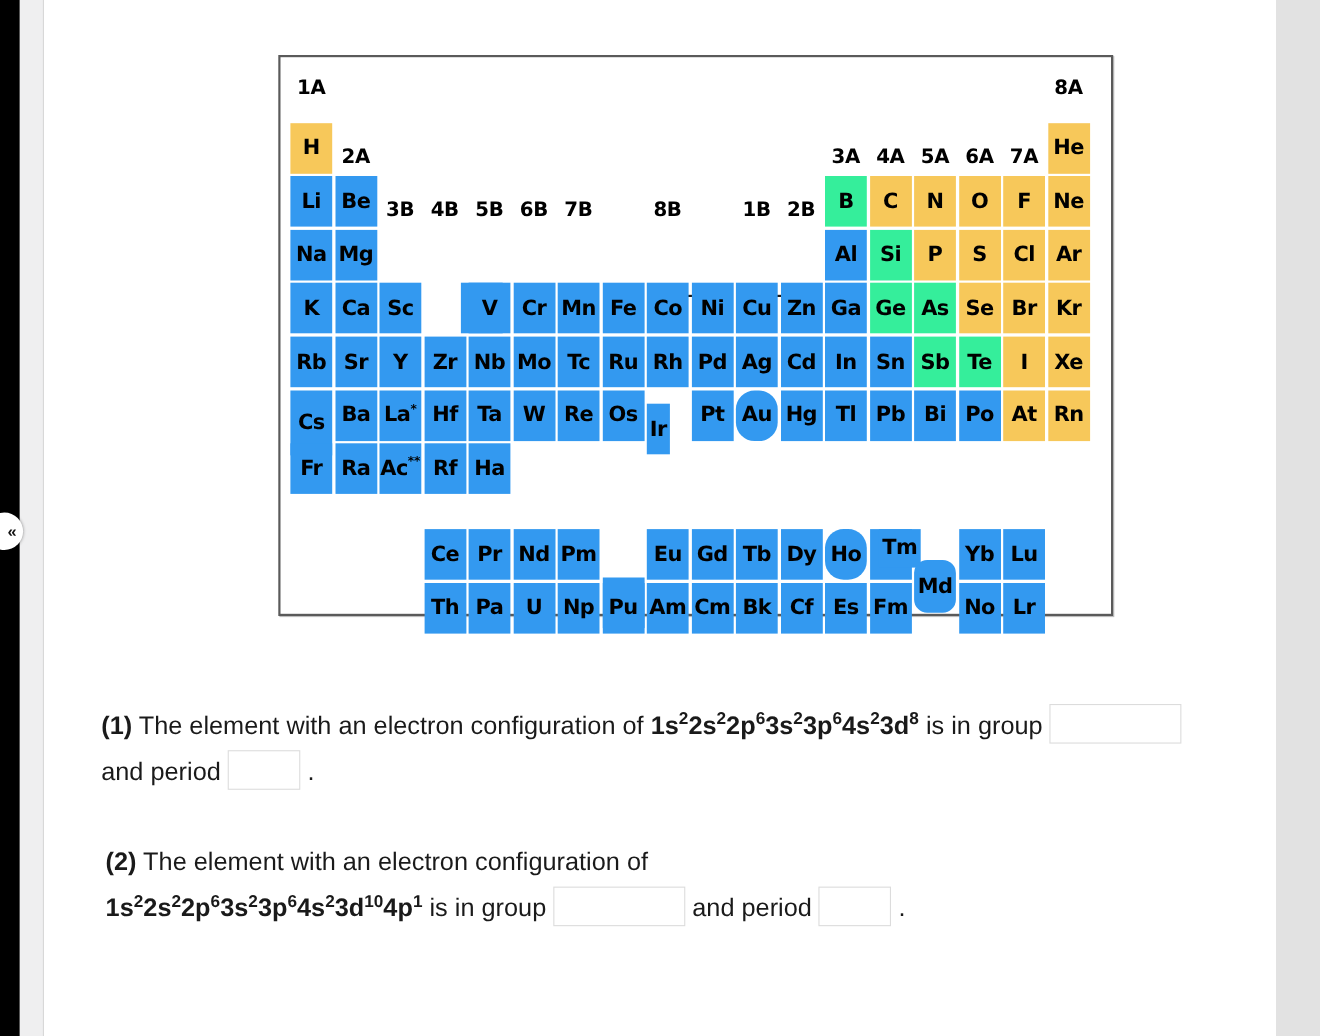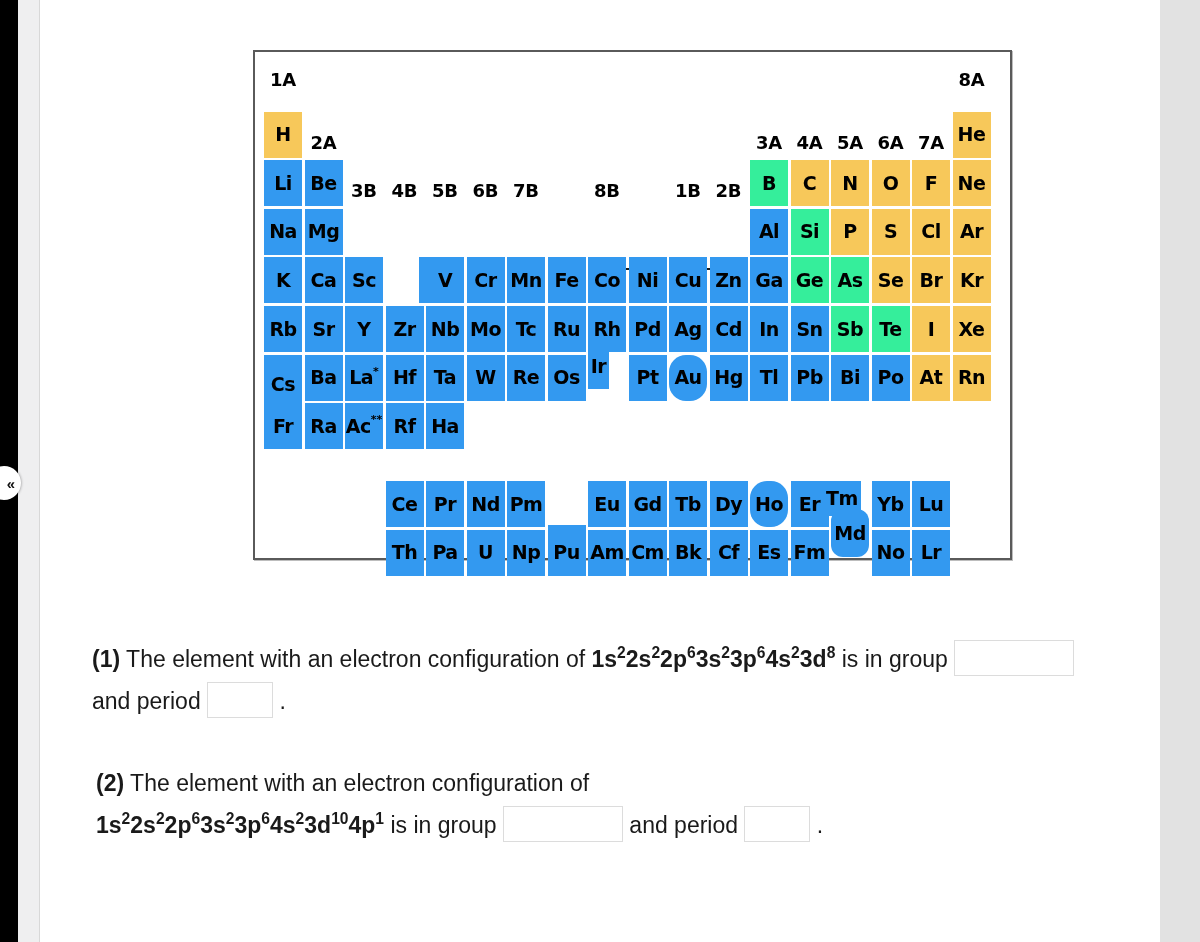--- a/index.html
+++ b/index.html
@@ -343,21 +343,21 @@
         </div>
         <div class="cell metal" style="left: 211.5px; top: 302.6px; width: 38px; height: 46.1px;">
           <span>W</span>
         </div>
         <div class="cell metal" style="left: 252px; top: 302.6px; width: 38px; height: 46.1px;">
           <span>Re</span>
         </div>
         <div class="cell metal" style="left: 292.5px; top: 302.6px; width: 38px; height: 46.1px;">
           <span>Os</span>
         </div>
-        <div class="cell metal" style="left: 333px; top: 291px; width: 21px; height: 46.1px;">
+        <div class="cell metal" style="left: 333px; top: 315px; width: 21px; height: 46.1px;">
           <span>Ir</span>
         </div>
         <div class="cell metal" style="left: 373.5px; top: 302.6px; width: 38px; height: 46.1px;">
           <span>Pt</span>
         </div>
         <div class="cell metal" style="left: 414px; top: 302.6px; width: 38px; height: 46.1px; border-radius: 17px;">
           <span>Au</span>
         </div>
         <div class="cell metal" style="left: 454.5px; top: 302.6px; width: 38px; height: 46.1px;">
           <span>Hg</span>
@@ -422,21 +422,21 @@
         </div>
         <div class="cell metal" style="left: 454.5px; top: 428.96px; width: 38px; height: 46.1px;">
           <span>Dy</span>
         </div>
         <div class="cell metal" style="left: 495px; top: 428.96px; width: 38px; height: 46.1px; border-radius: 17px;">
           <span>Ho</span>
         </div>
         <div class="cell metal" style="left: 535.5px; top: 428.96px; width: 38px; height: 46.1px;">
           <span>Er</span>
         </div>
-        <div class="cell metal" style="left: 568px; top: 428.96px; width: 38px; height: 35px;">
+        <div class="cell metal" style="left: 544px; top: 428.96px; width: 38px; height: 35px;">
           <span>Tm</span>
         </div>
         <div class="cell metal" style="left: 616.5px; top: 428.96px; width: 38px; height: 46.1px;">
           <span>Yb</span>
         </div>
         <div class="cell metal" style="left: 657px; top: 428.96px; width: 38px; height: 46.1px;">
           <span>Lu</span>
         </div>
         <div class="cell metal" style="left: 130.5px; top: 477.56px; width: 38px; height: 46.1px;">
           <span>Th</span>

